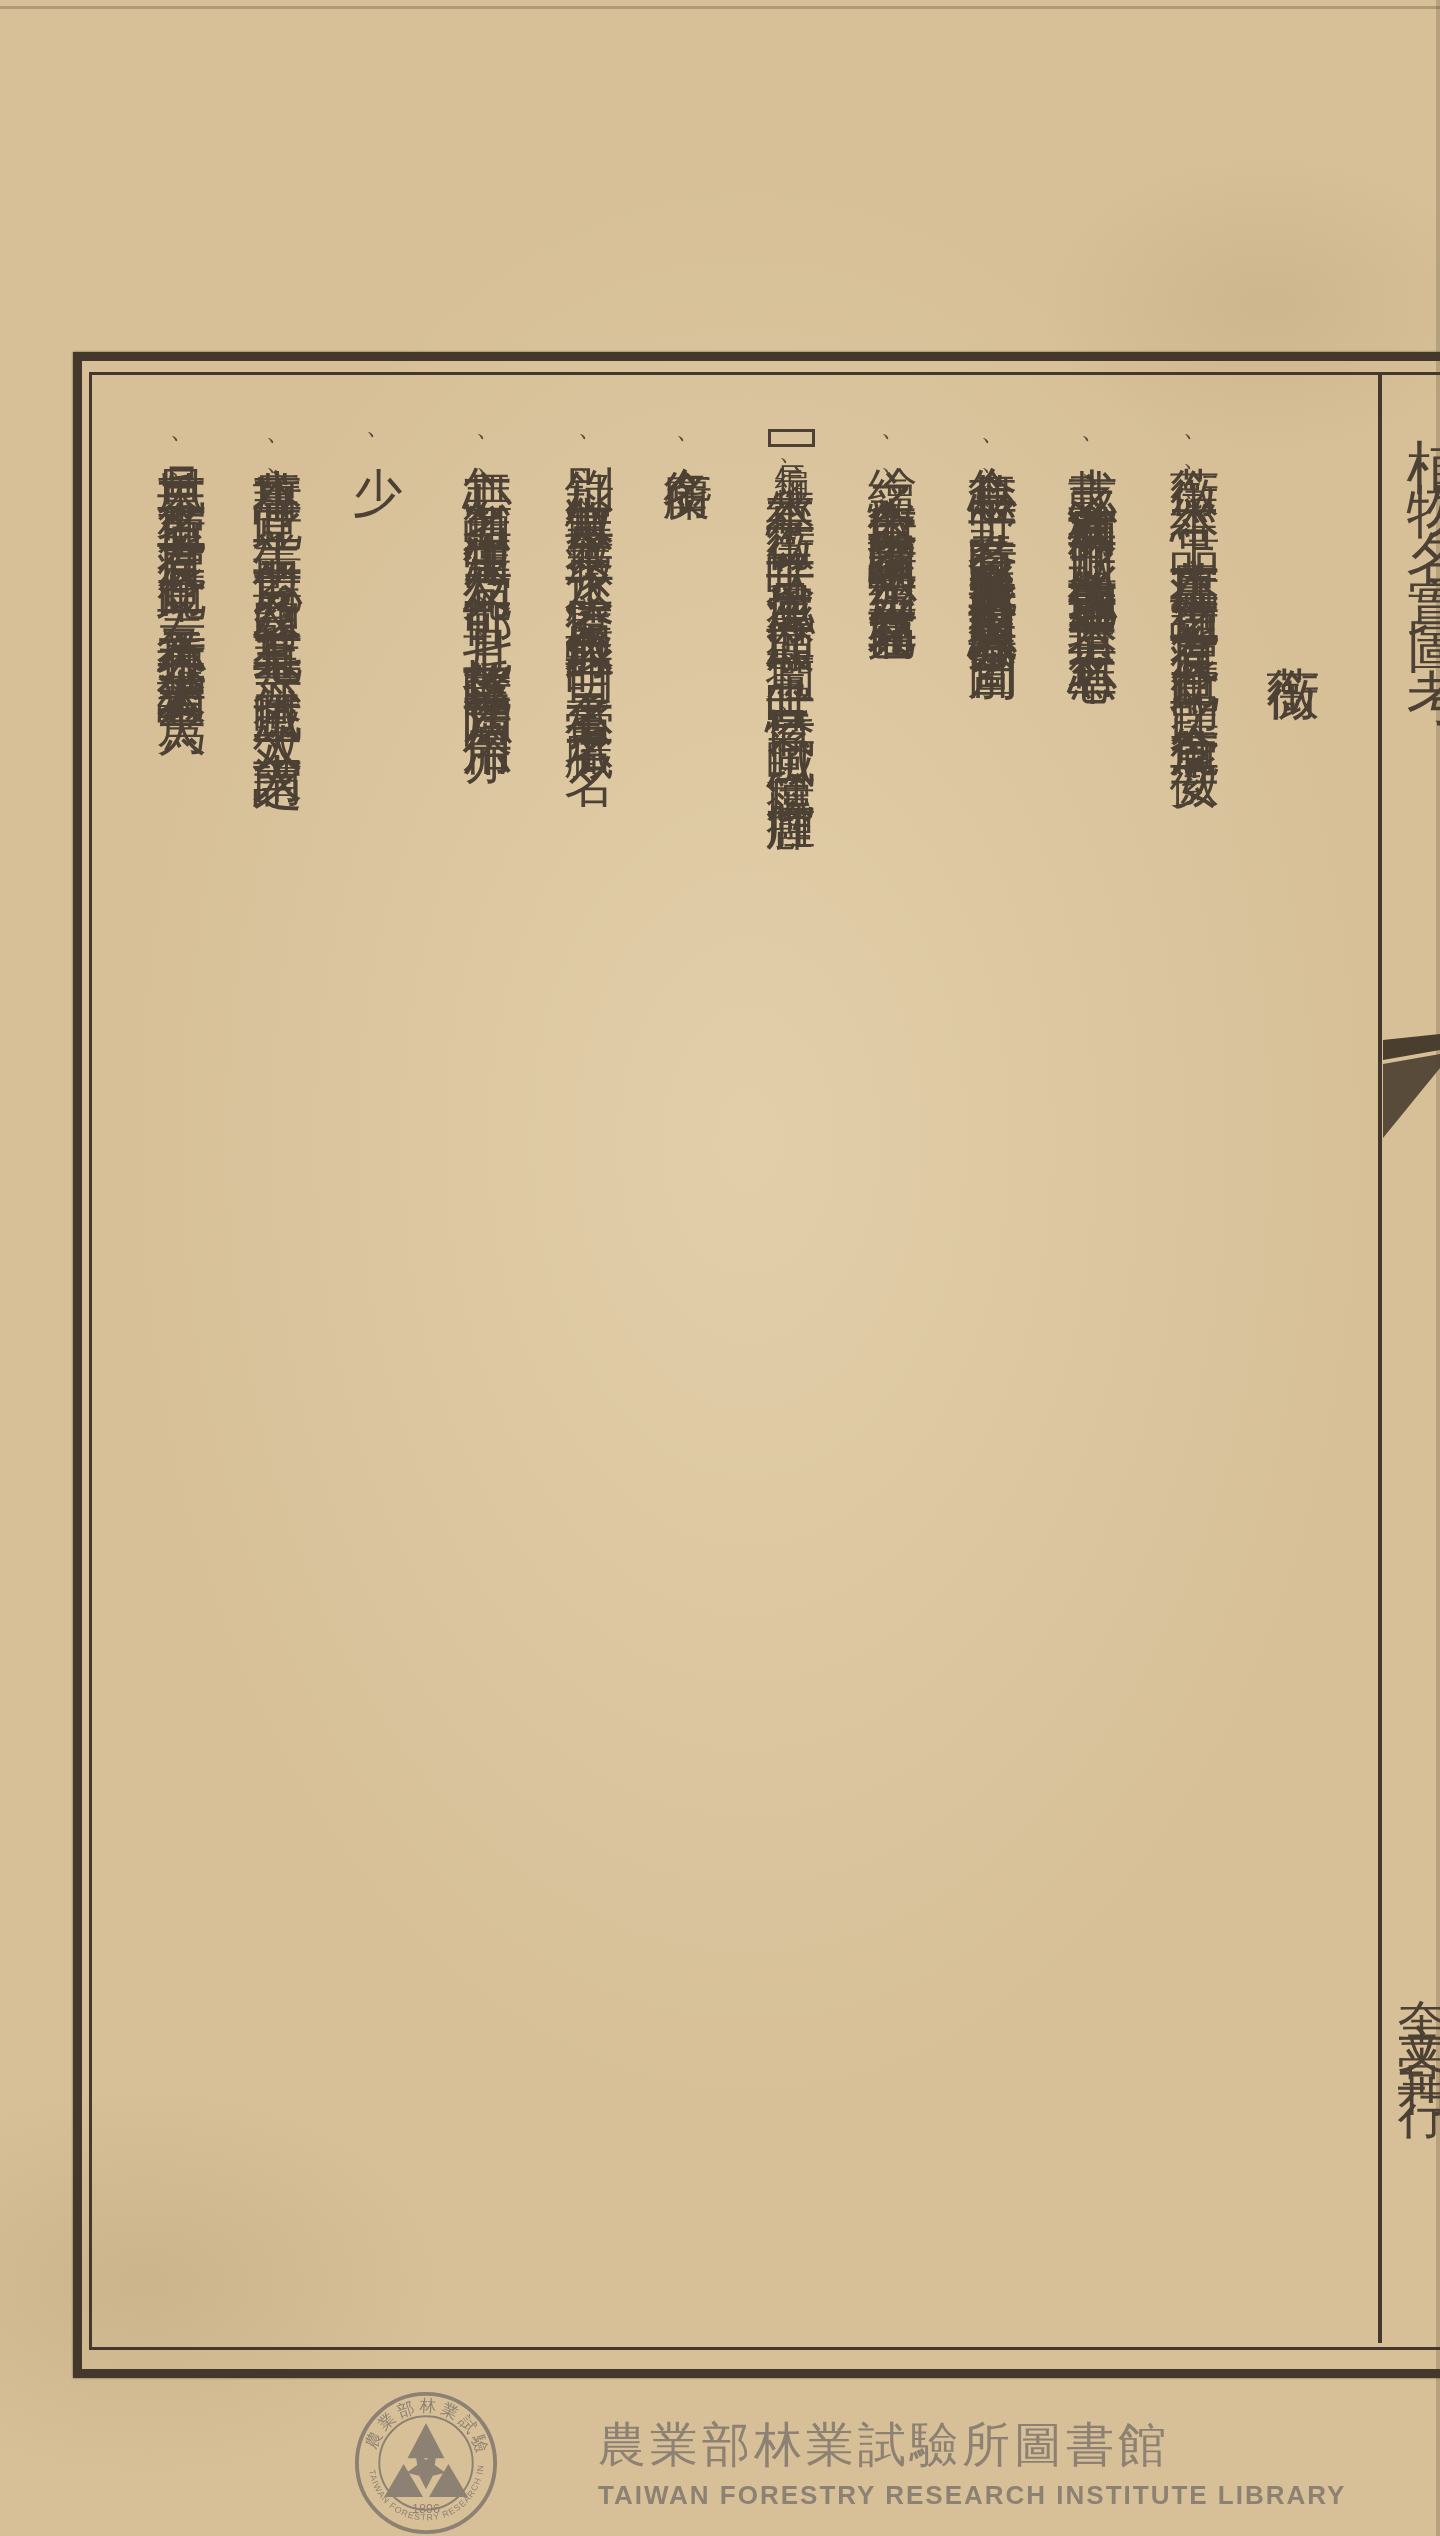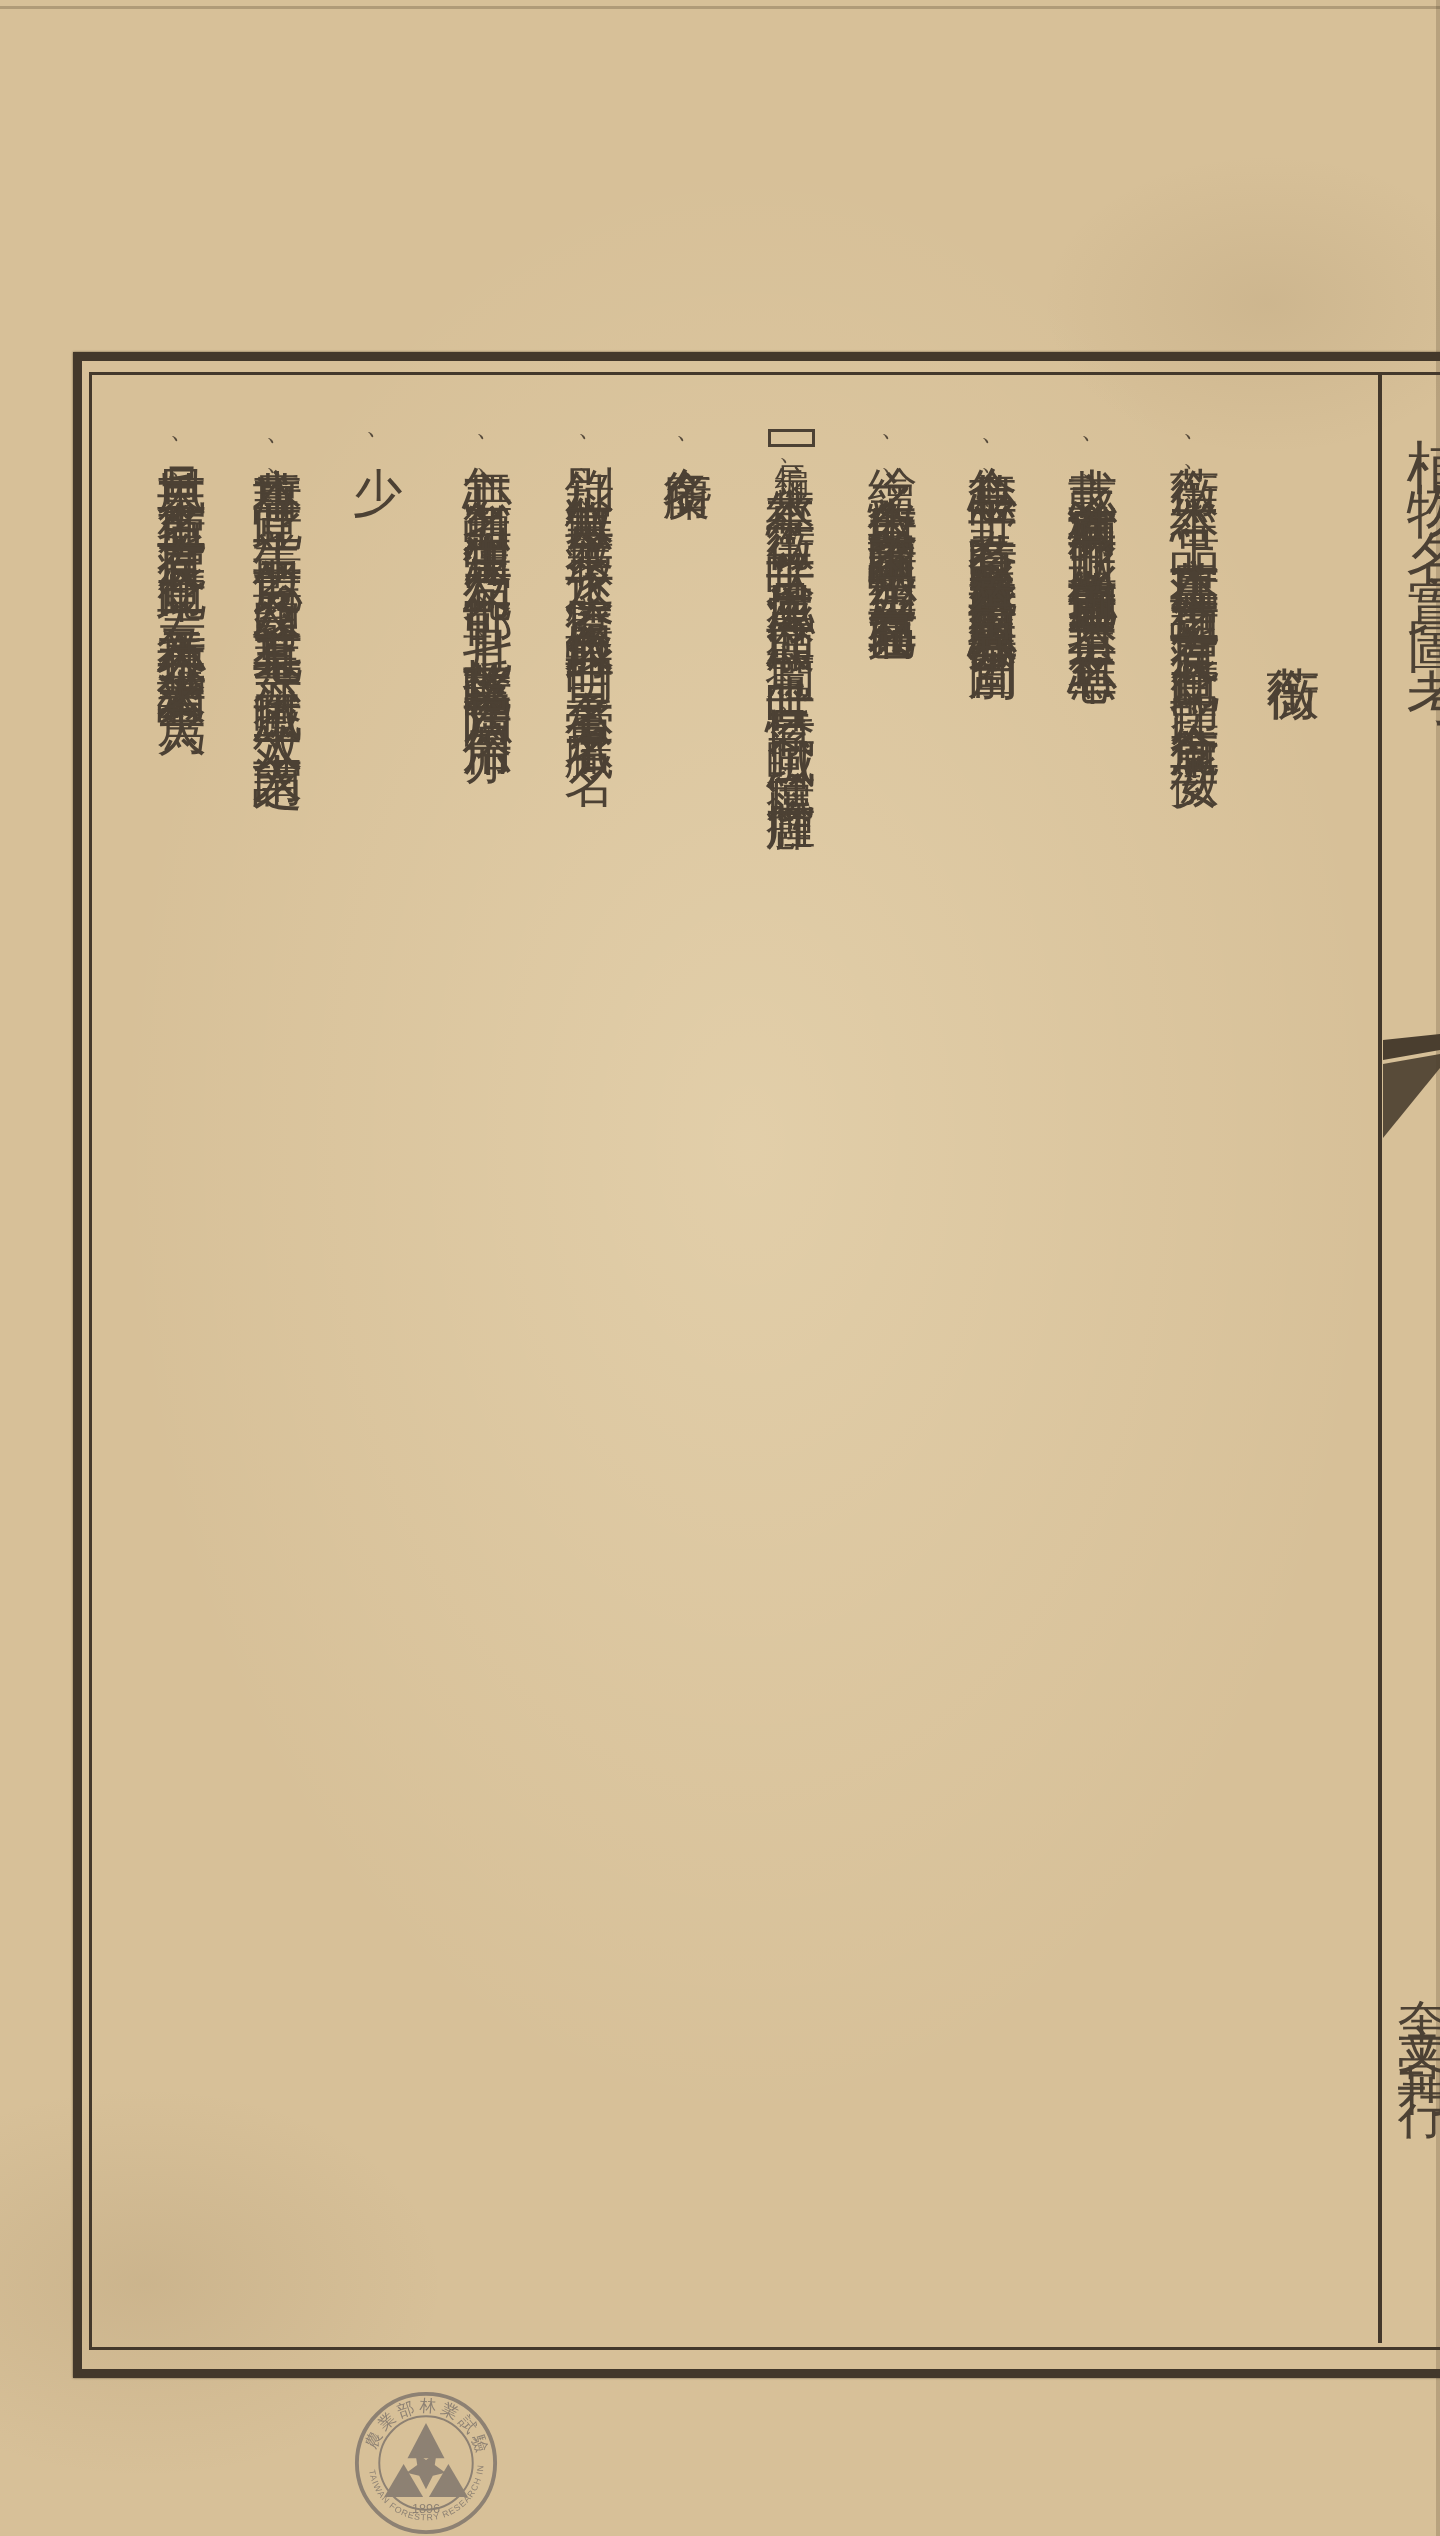--- a/index.html
+++ b/index.html
@@ -119,13 +119,17 @@
     </text>
     <text font-family="Liberation Sans, sans-serif" font-size="9" fill="#8d8173" letter-spacing="1">
       <textPath href="#arcBottom" startOffset="4%">TAIWAN FORESTRY RESEARCH INSTITUTE</textPath>
     </text>
     <polygon points="75,34 56,70 94,70" fill="#8d8173"></polygon>
     <polygon points="52,76 32,110 72,110" fill="#8d8173"></polygon>
     <polygon points="98,76 78,110 118,110" fill="#8d8173"></polygon>
     <polygon points="75,102 68,88 55,85 66,77 64,64 75,72 86,64 84,77 95,85 82,88" fill="#8d8173"></polygon>
     <text x="75" y="126" text-anchor="middle" font-family="Liberation Sans, sans-serif" font-size="13" fill="#8d8173">1896</text>
   </svg>
+  <div class="wm-text">
+    <div class="wm-cjk">農業部林業試驗所圖書館</div>
+    <div class="wm-en">TAIWAN FORESTRY RESEARCH INSTITUTE LIBRARY</div>
+  </div>
 </div>
 
 </body></html>

